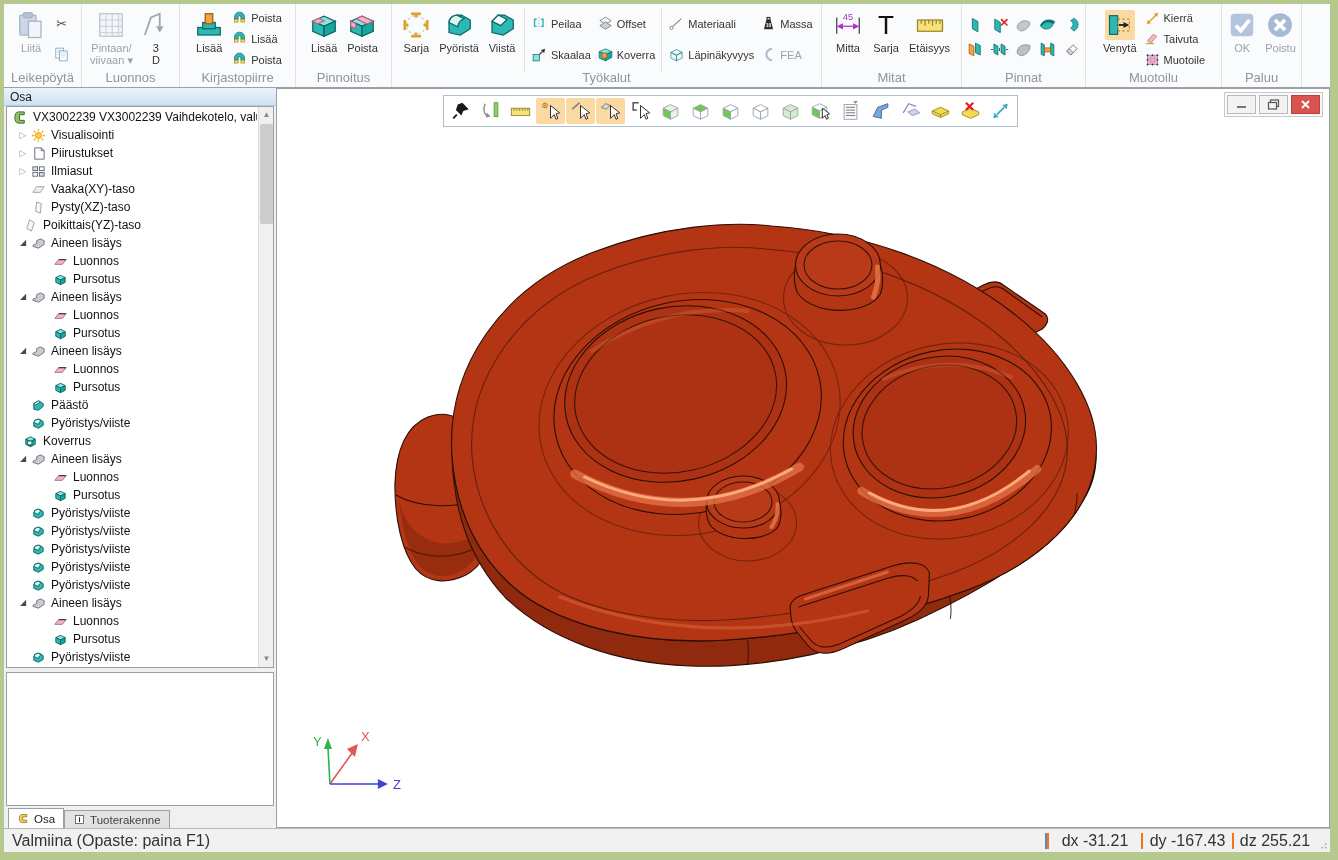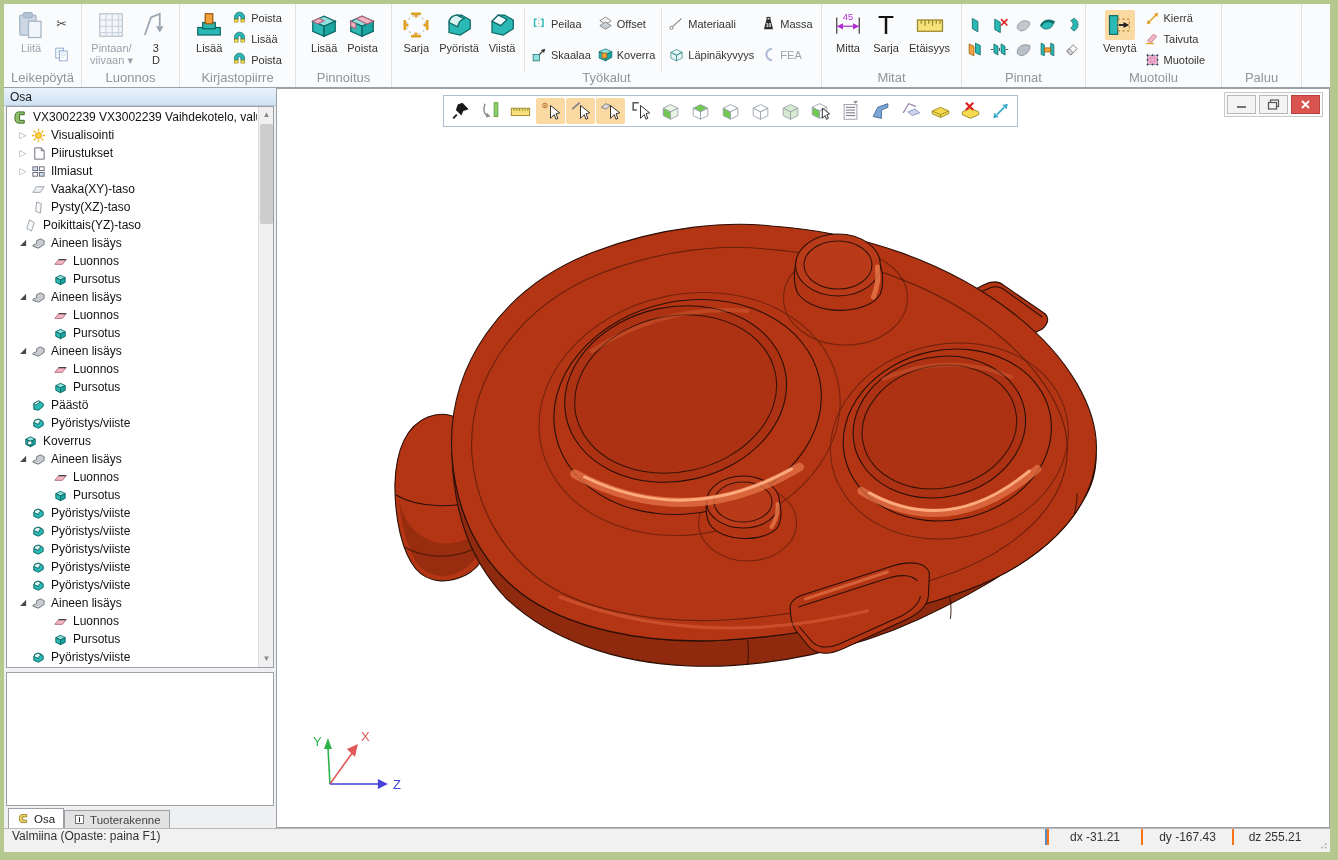--- a/index.html
+++ b/index.html
@@ -61,21 +61,21 @@
   #vtoolbar{position:absolute;left:166px;top:6px;display:inline-flex;gap:1px;background:#fff;border:1px solid #aebecd;padding:2px;align-items:center}
   .vtbtn{width:29px;height:26px;display:flex;align-items:center;justify-content:center;border-radius:2px}
   .vtbtn.hl{background:var(--sel)}
   .vtbtn .ic{width:25px;height:22px}
   #winbtns{position:absolute;right:6px;top:3px;display:flex;gap:3px;background:#fafafa;border:1px solid #c9c9c9;padding:2px}
   .wbtn{width:29px;height:19px;display:flex;align-items:center;justify-content:center;background:#f3f3f3;border:1px solid #b9b9b9}
   .wbtn svg{width:13px;height:11px}
   .wbtn.close{background:#d9534f;border-color:#b9423e}
 
   
-  #statusbar{position:absolute;left:0;top:824px;width:1326px;height:24px;background:#f1f1f1;border-top:1px solid #b8b8b8;display:flex;font-size:12px;color:#333}
+  #statusbar{position:absolute;left:0;top:824px;width:1326px;height:24px;background:#f1f1f1;border-top:1px solid #b8b8b8;display:flex;align-items:center;font-size:16px;color:#333}
   #statusmsg{padding-left:8px;flex:1}
   .scell{border-left:2px solid #f97316;height:16px;display:flex;align-items:center;justify-content:center;flex:none}
   #bluemark{width:2px;height:16px;background:#5a8ac0;flex:none}
   #grip{width:14px;height:100%;flex:none;position:relative}
 </style>
 </head>
 <body>
 
 <div id="win">
 
@@ -520,20 +520,40 @@
                 </svg>
               </span>
               <span class="slbl">Muotoile</span>
             </div>
         </div>
       </div>
       <div class="glabel">Muotoilu</div>
     </div>
 
     <div class="rgroup" style="width:80px">
+      <div class="rcontent">
+        <div class="btnL dis">
+          <span class="ic ic30">
+              <svg viewBox="0 0 24 24">
+                <rect x="3" y="3" width="18" height="18" rx="3" fill="#b4c4dd"></rect>
+                <path d="M7 12.5 l4 4 L18 8" stroke="#fff" stroke-width="3" fill="none"></path>
+              </svg>
+            </span>
+          <span class="blbl">OK</span>
+        </div>
+        <div class="btnL dis">
+          <span class="ic ic30">
+              <svg viewBox="0 0 24 24">
+                <circle cx="12" cy="12" r="9.5" fill="#a8b9d4"></circle>
+                <path d="M8 8 L16 16 M16 8 L8 16" stroke="#fff" stroke-width="3"></path>
+              </svg>
+            </span>
+          <span class="blbl">Poistu</span>
+        </div>
+      </div>
       <div class="glabel">Paluu</div>
     </div>
 
   </div>
 
   <div id="leftpanel">
     <div id="osaheader">Osa</div>
     <div id="treebox">
       <div id="tree-list">
           <div class="trow" style="padding-left: 6px;">

